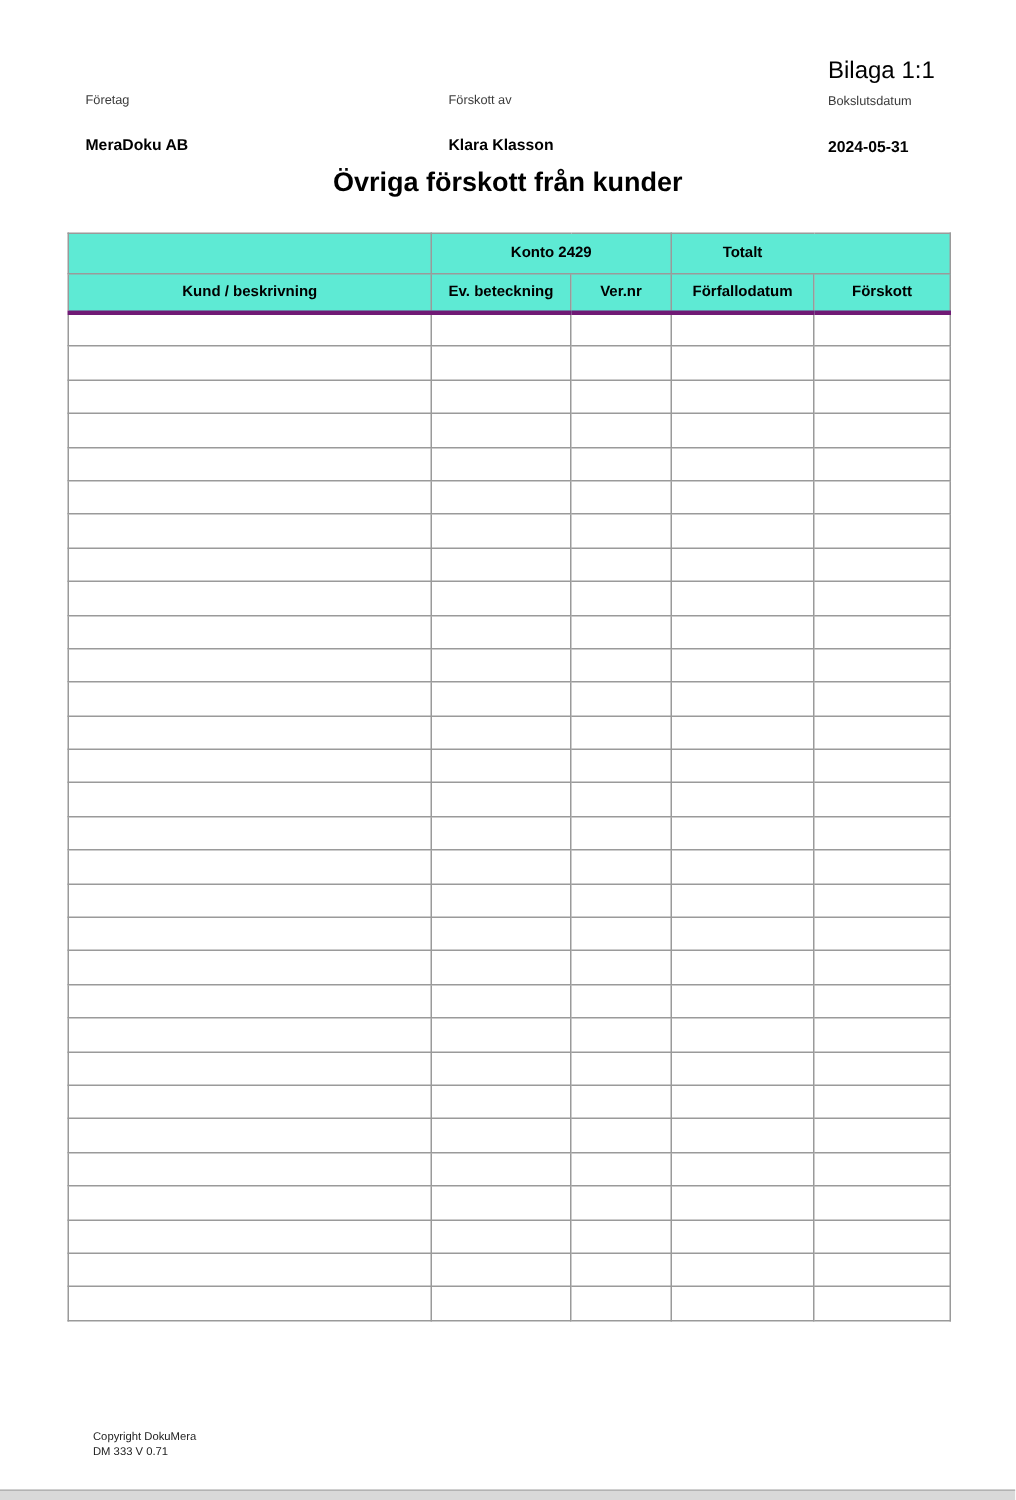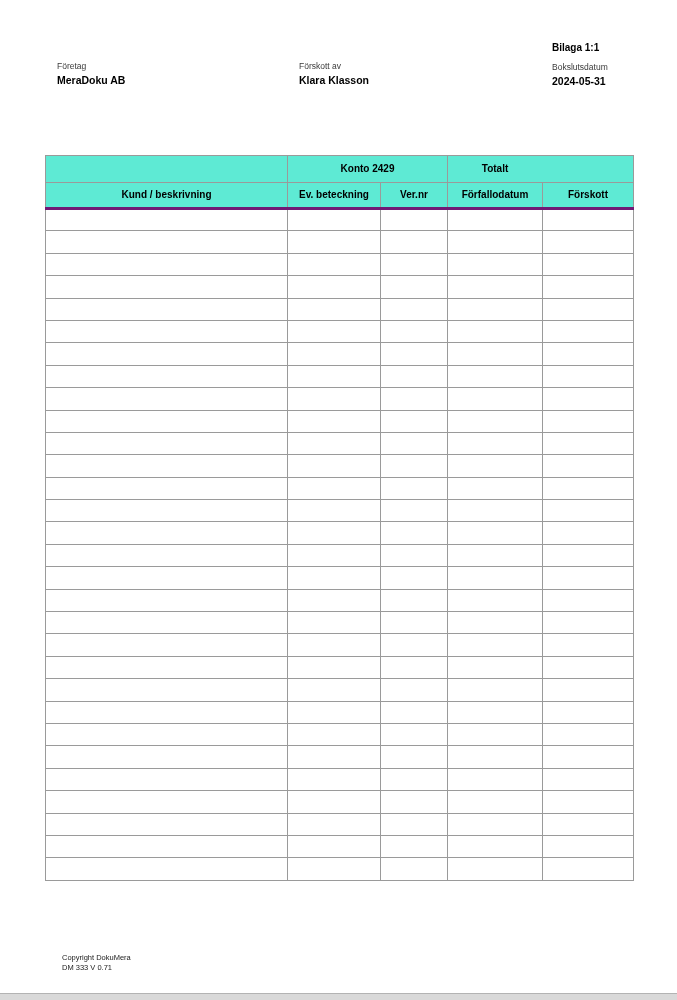--- a/index.html
+++ b/index.html
@@ -24,25 +24,25 @@
   .hdr-label {
     font-size: 8.5px;
     color: #3a3a3a;
     line-height: 10px;
   }
   .hdr-value {
     font-size: 10.5px;
     font-weight: bold;
     color: #000000;
     line-height: 12px;
-    margin-top: 3px;
+    margin-top: 20px;
   }
   .hdr-attachment {
-    font-size: 10px;
-    font-weight: bold;
+    font-size: 16px;
+    font-weight: normal;
     line-height: 12px;
     margin-bottom: 8px;
   }
 
   
   .doc-title {
     position: absolute;
     top: 111px;
     left: 0;
     width: 677px;
@@ -118,20 +118,21 @@
     <div class="hdr-label">Förskott av</div>
     <div class="hdr-value">Klara Klasson</div>
   </div>
 
   <div class="hdr-block hdr-right">
     <div class="hdr-attachment">Bilaga 1:1</div>
     <div class="hdr-label">Bokslutsdatum</div>
     <div class="hdr-value">2024-05-31</div>
   </div>
 
+  <div class="doc-title">Övriga förskott från kunder</div>
 
   <table class="sheet">
     <colgroup>
       <col style="width:242px">
       <col style="width:93px">
       <col style="width:67px">
       <col style="width:95px">
       <col style="width:91px">
     </colgroup>
     <thead>

